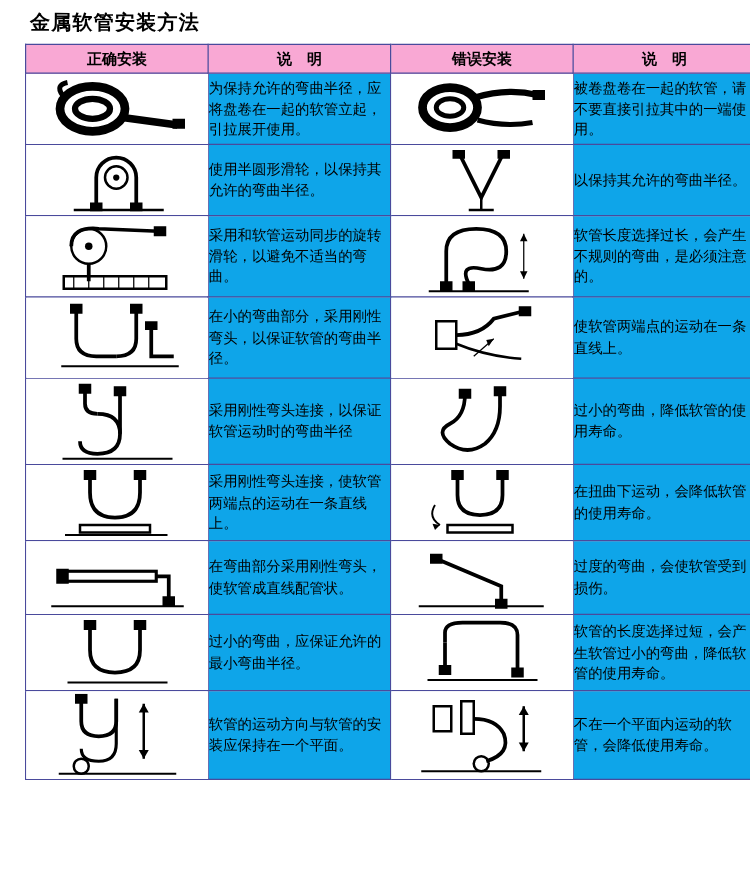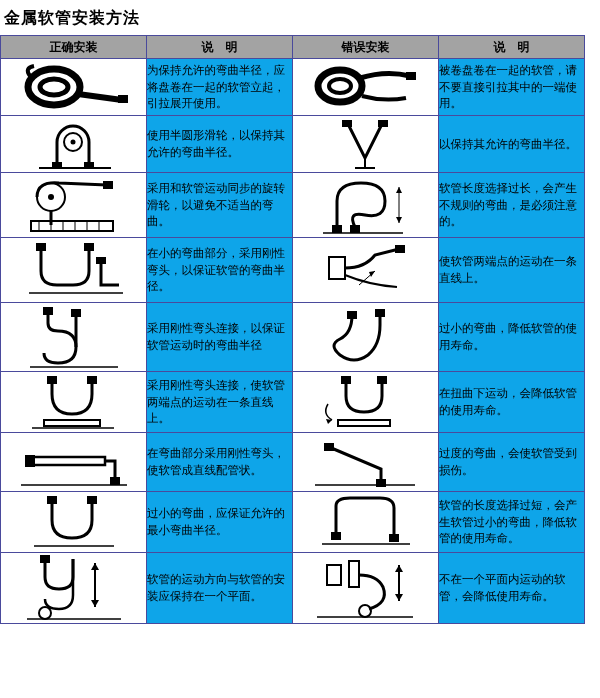--- a/index.html
+++ b/index.html
@@ -12,42 +12,42 @@
     height: 698px;
     font-family: "DejaVu Sans", "Liberation Sans", sans-serif;
     color: #000000;
     overflow: hidden;
   }
   .page {
     width: 596px;
     height: 698px;
     position: relative;
     box-sizing: border-box;
-    padding: 6px 8px 0 0;
+    padding: 6px 8px 0 20px;
   }
   .title {
     font-size: 16px;
     font-weight: bold;
     letter-spacing: 1px;
     margin: 2px 0 6px 4px;
     color: #000;
   }
   table.main {
     border-collapse: collapse;
     width: 584px;
     table-layout: fixed;
     border: 1px solid #3a3a8c;
   }
   table.main td, table.main th {
     border: 1px solid #4a4a9c;
     padding: 0;
     vertical-align: middle;
   }
   thead th {
-    background: #a3a3a3;
+    background: #f9a8d4;
     height: 22px;
     font-size: 12px;
     font-weight: bold;
     color: #000;
     text-align: center;
   }
   col.c-img { width: 146px; }
   col.c-txt { width: 146px; }
   td.imgcell {
     background: #ffffff;

